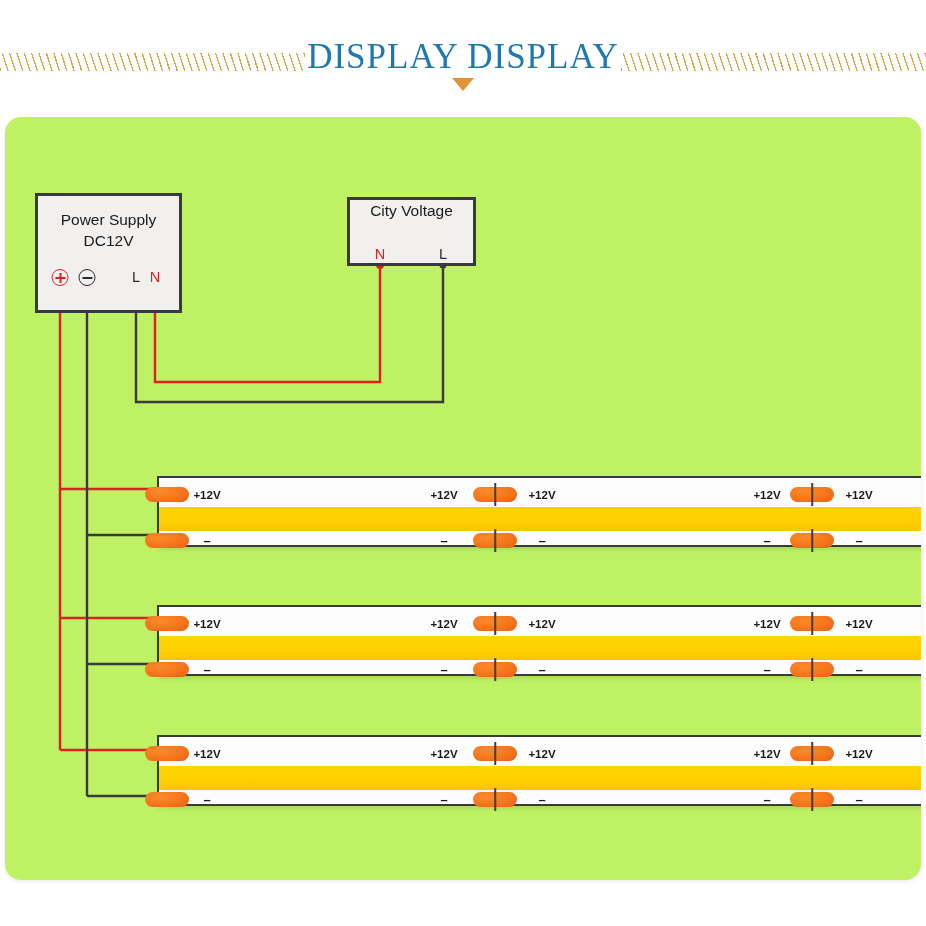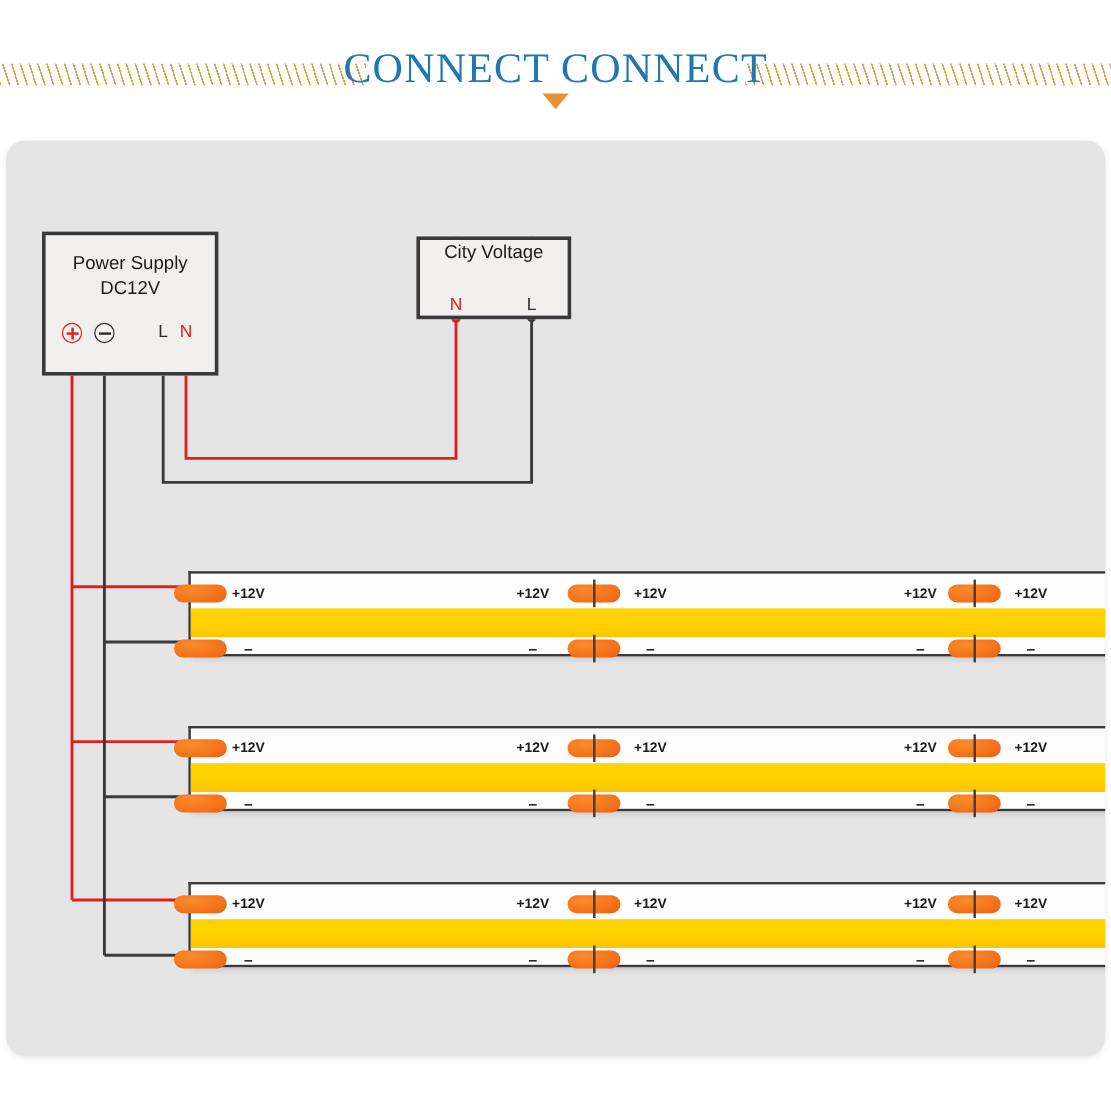--- a/index.html
+++ b/index.html
@@ -35,21 +35,21 @@
   .tri{
     position:absolute;left:50%;top:78px;margin-left:-11px;
     width:0;height:0;
     border-left:11px solid transparent;
     border-right:11px solid transparent;
     border-top:13px solid #e69234;
   }
   
   .card{
     position:absolute;left:5px;top:117px;width:916px;height:763px;
-    background:#e5e5e5;
+    background:#bef264;
     border-radius:16px;
     box-shadow:0 2px 4px rgba(0,0,0,.07);
     overflow:hidden;
   }
   .diagram{position:absolute;left:0;top:0;width:916px;height:763px;}
   .svg-layer{position:absolute;left:0;top:0;}
   
   .devbox{
     position:absolute;
     border:3px solid #3a3a3c;
@@ -130,21 +130,21 @@
   }
   .lbl.plus{top:11px;}
   .lbl.minus{top:55px;font-size:13px;}
 </style>
 </head>
 <body>
 
 <div class="header">
   <div class="hatch left"></div>
   <div class="hatch right"></div>
-  <div class="title">CONNECT CONNECT</div>
+  <div class="title">DISPLAY DISPLAY</div>
   <div class="tri"></div>
 </div>
 
 <div class="card">
   <div class="diagram">
 
     <svg class="svg-layer" width="916" height="763" viewBox="0 0 916 763">
 
       <polyline points="150,196 150,265 375,265 375,80" fill="none" stroke="#e02020" stroke-width="2.4"></polyline>
 

